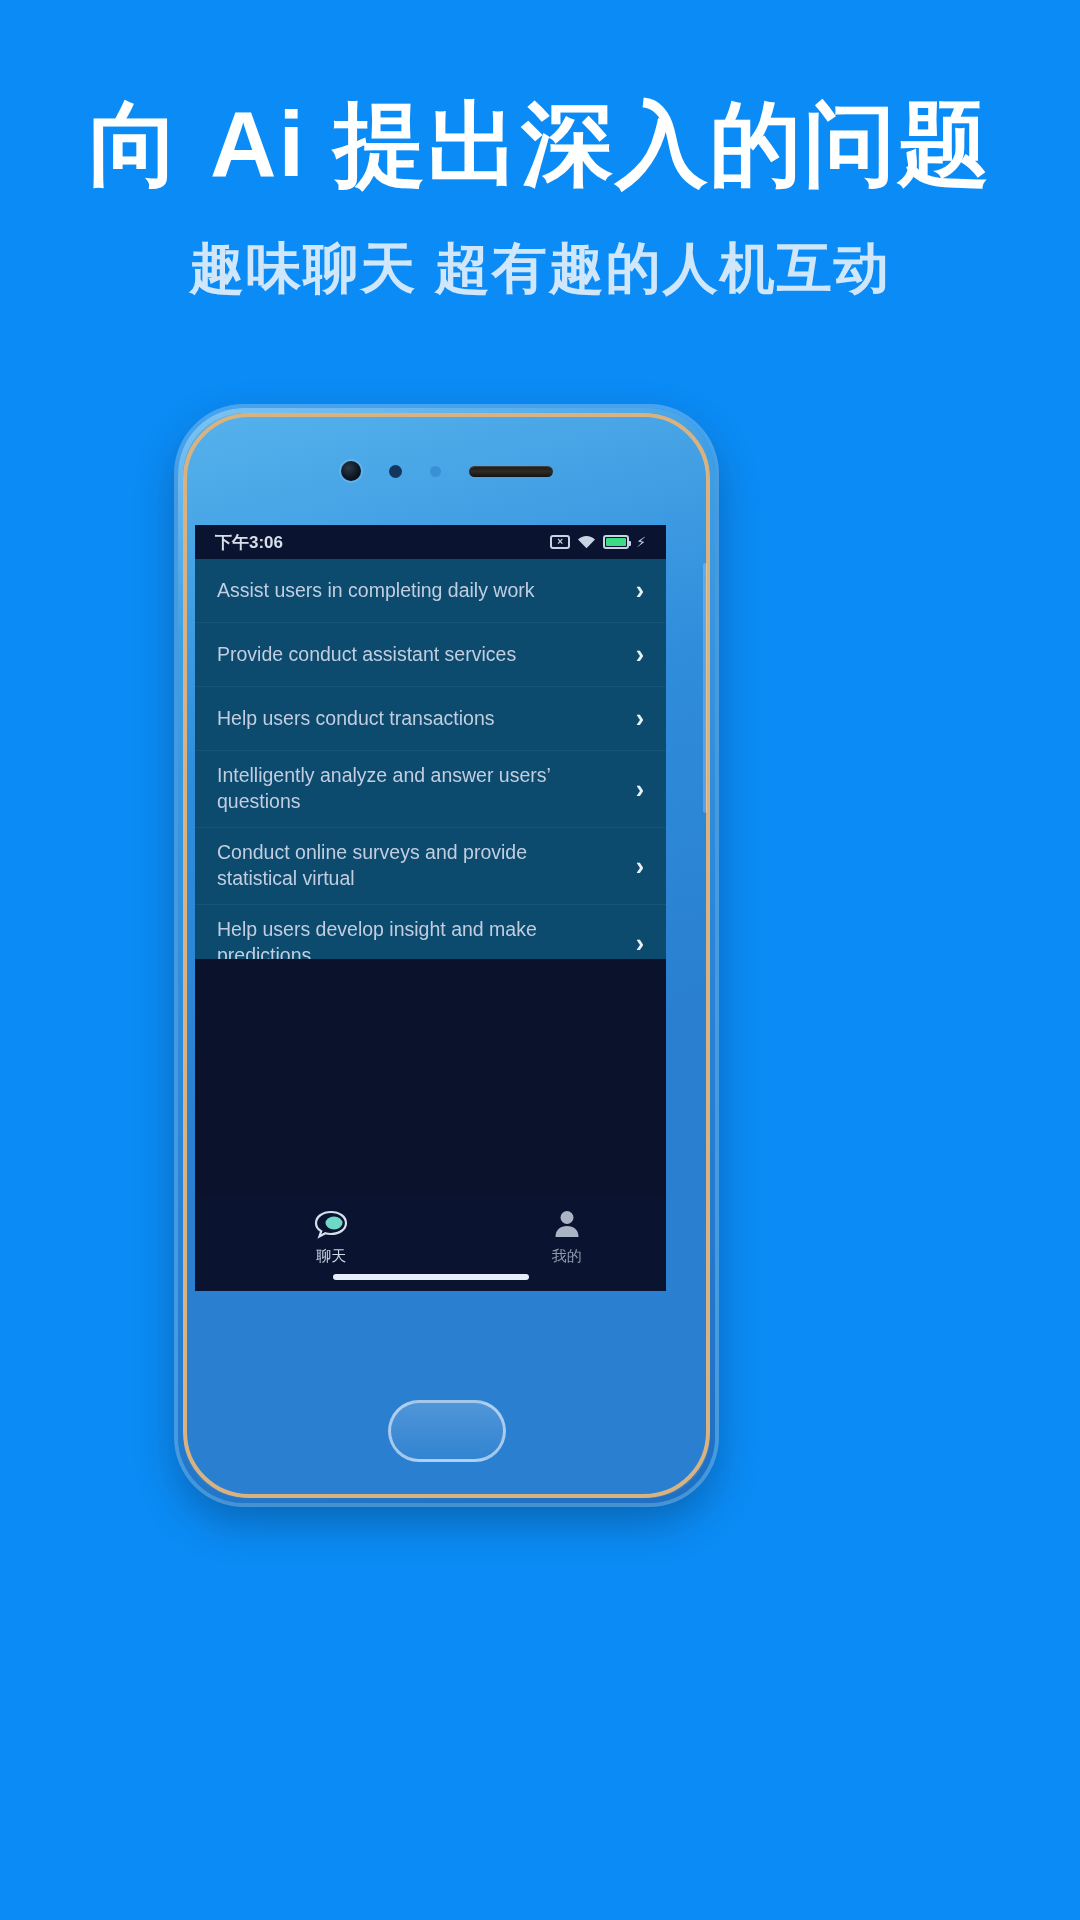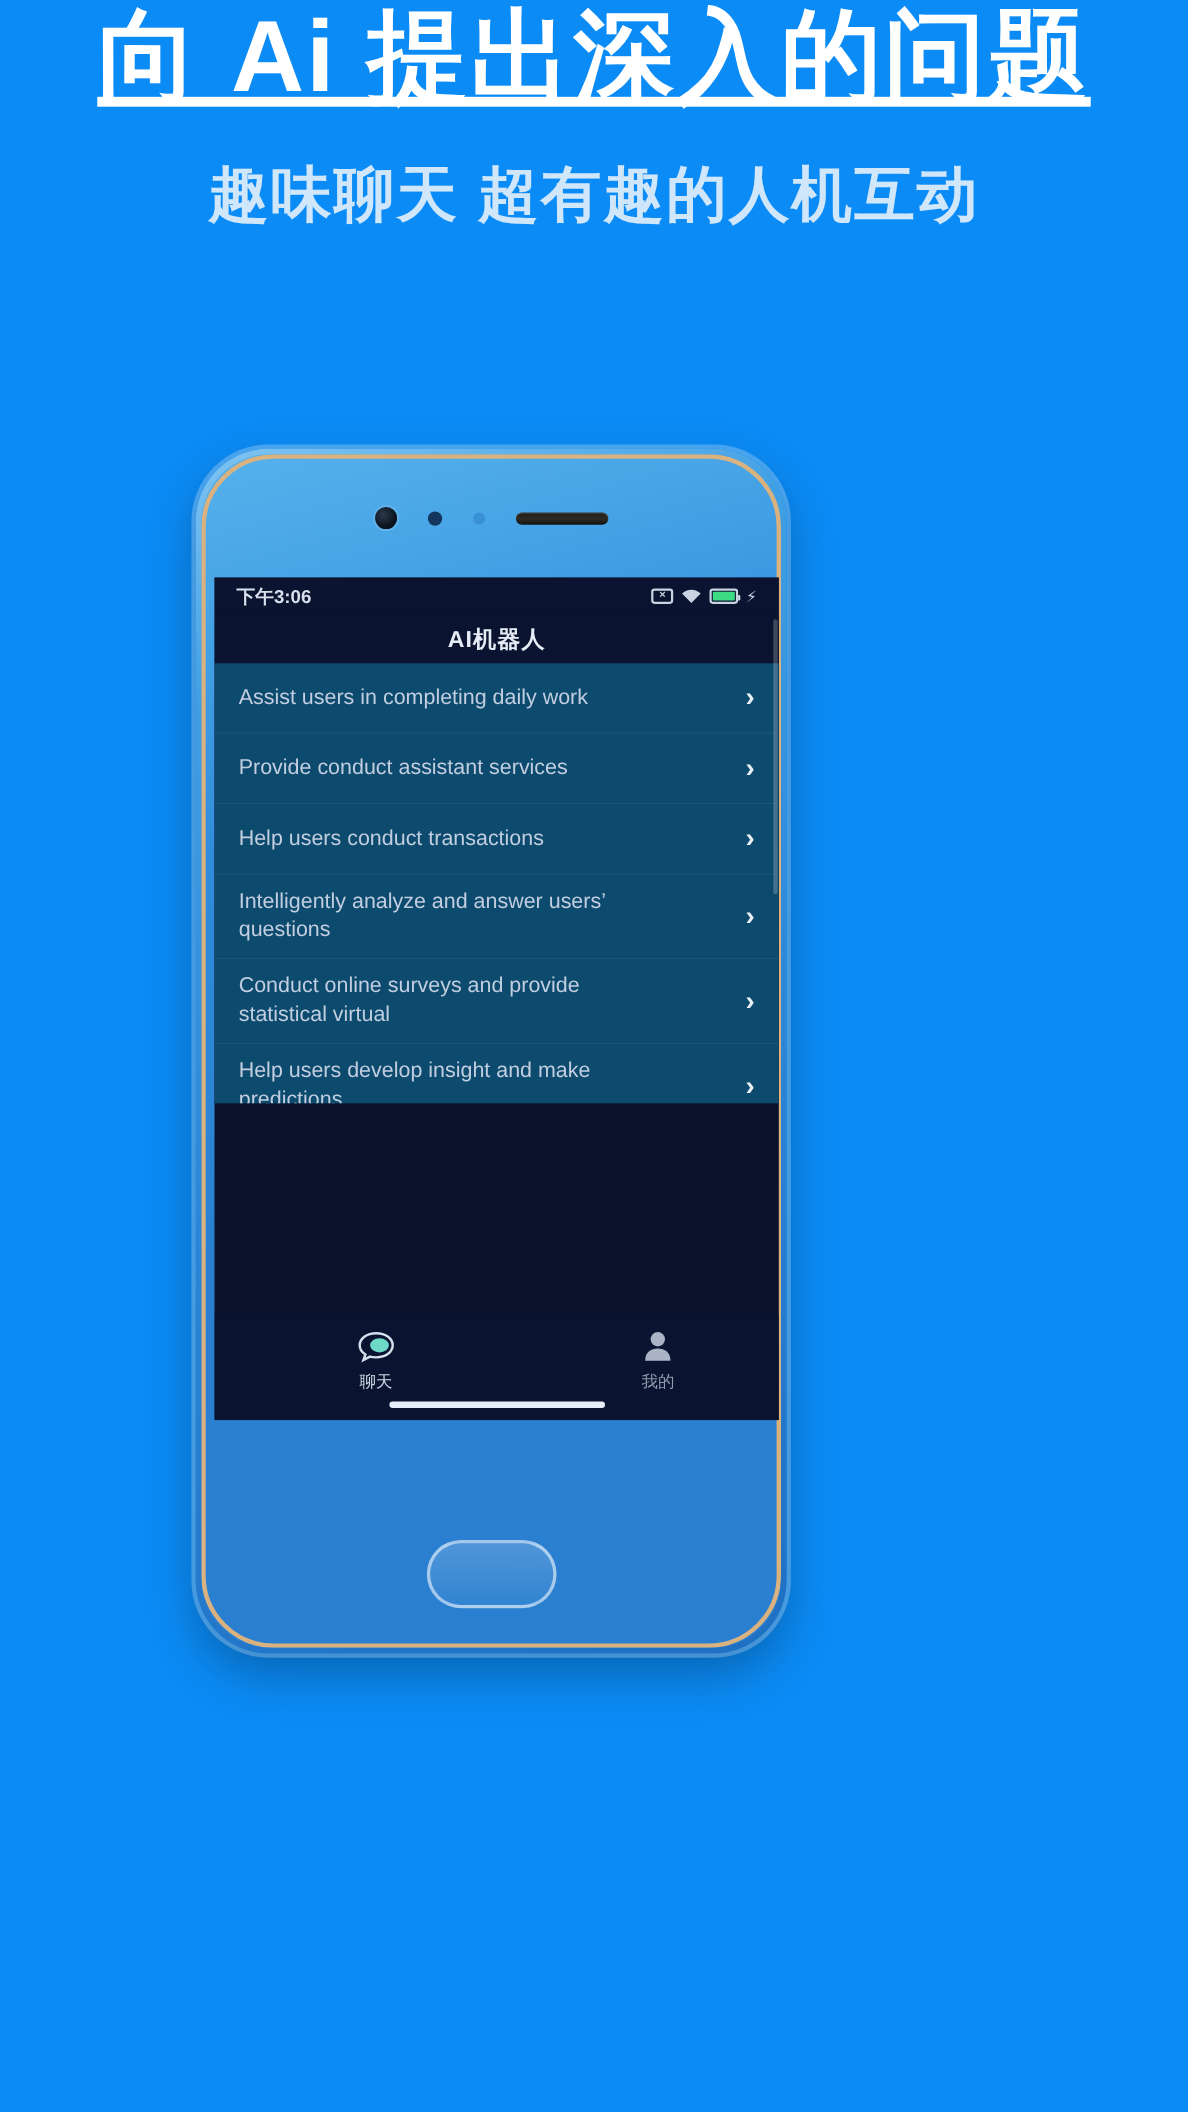--- a/index.html
+++ b/index.html
@@ -6,27 +6,27 @@
   html,body { width:1080px; height:1920px; overflow:hidden; }
   body {
     font-family:"Liberation Sans","DejaVu Sans",sans-serif;
     background:#0b8bf5;
     position:relative;
   }
 
   
   .promo { position:absolute; top:0; left:0; width:1080px; text-align:center; }
   .promo-title {
+    margin-top:92px;
     font-size:92px;
     font-weight:bold;
     color:#ffffff;
     letter-spacing:2px;
     line-height:1.15;
     white-space:nowrap;
-    text-decoration:underline;
   }
   .promo-sub {
     margin-top:34px;
     font-size:55px;
     font-weight:bold;
     color:#cfe6fb;
     letter-spacing:2px;
     white-space:nowrap;
   }
 
@@ -71,21 +71,21 @@
   .hw-speaker {
     width:84px;height:11px;border-radius:6px;
     background:linear-gradient(180deg,#1a1a18 0%,#2e2b25 50%,#121210 100%);
     box-shadow:inset 0 1px 1px rgba(255,255,255,.18);
   }
 
   
   .screen {
     position:absolute;
     left:12px; top:112px;
-    width:513px; height:766px;
+    width:471px; height:766px;
     background:#0a132b;
     overflow:hidden;
   }
 
   
   .statusbar {
     height:34px; padding:0 20px;
     display:flex; align-items:center; justify-content:space-between;
     color:#d8dfeb; font-size:17px; font-weight:bold;
     background:#0a1430;
@@ -229,23 +229,20 @@
           </span>
           <span class="si">
             <span class="icon-batt">
                 <span class="batt-fill"></span>
               </span>
           </span>
           <span class="si icon-bolt">⚡</span>
         </div>
       </div>
 
-      <div class="titlebar">
-        <span>AI机器人</span>
-      </div>
 
       <div class="list">
         <div class="list-item">
           <span class="li-text">Assist users in completing daily work</span>
           <span class="chev">›</span>
         </div>
         <div class="list-item">
           <span class="li-text">Provide conduct assistant services</span>
           <span class="chev">›</span>
         </div>

